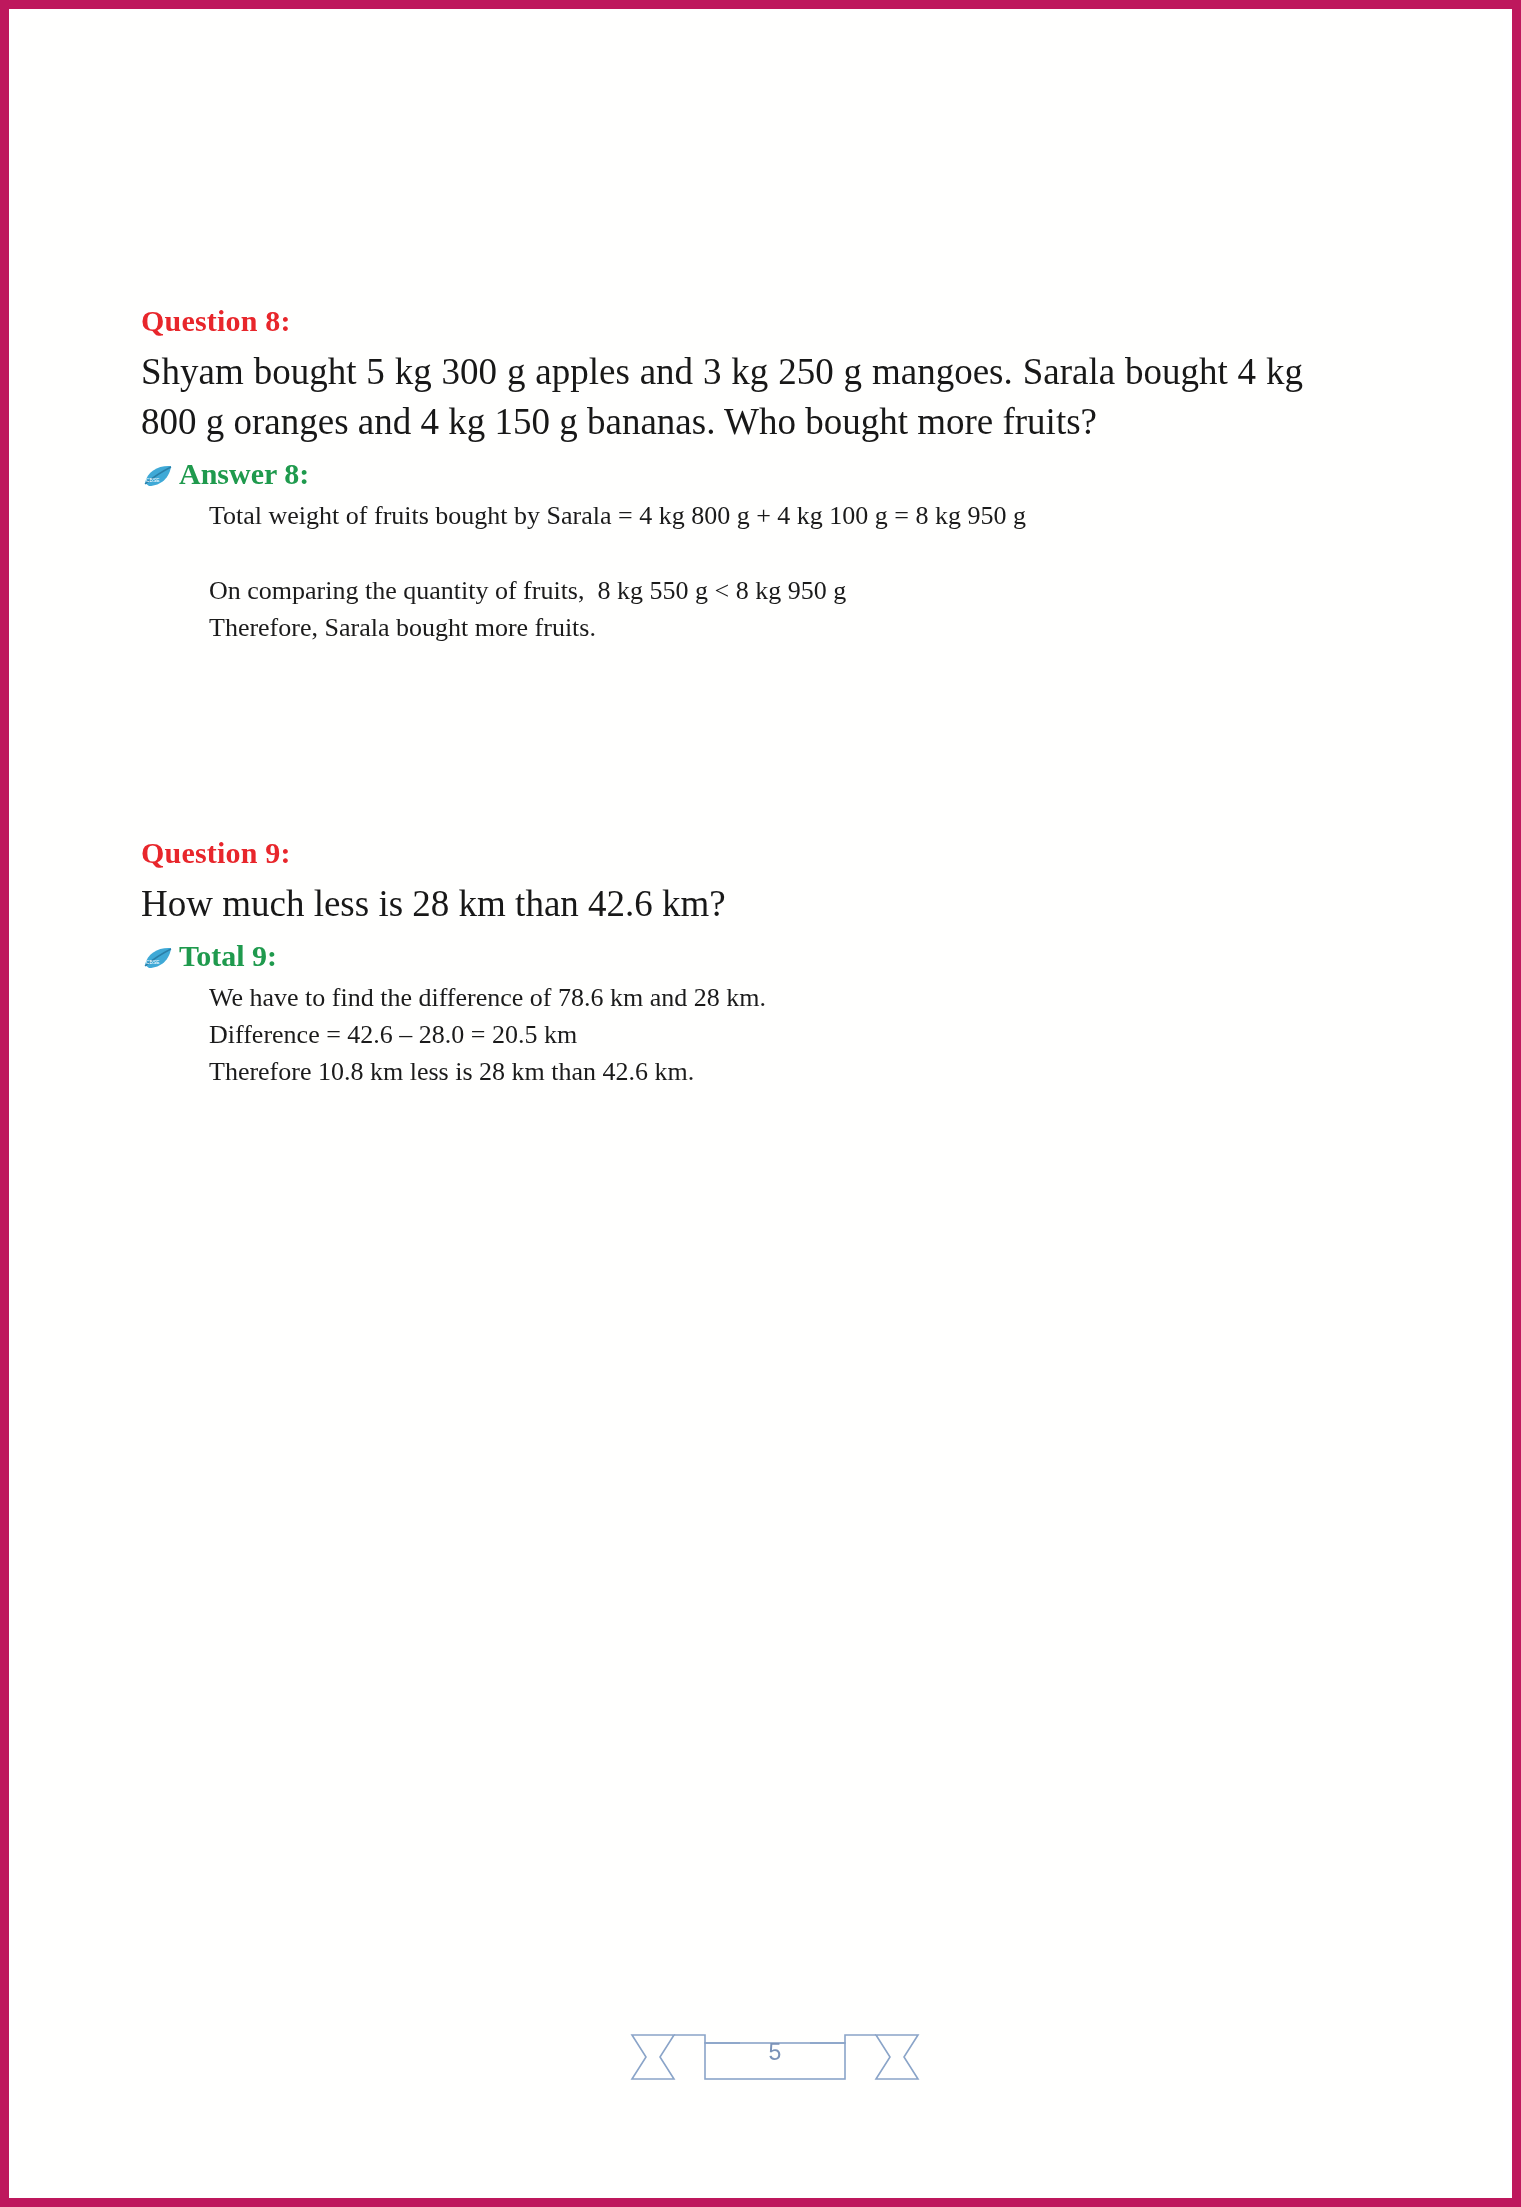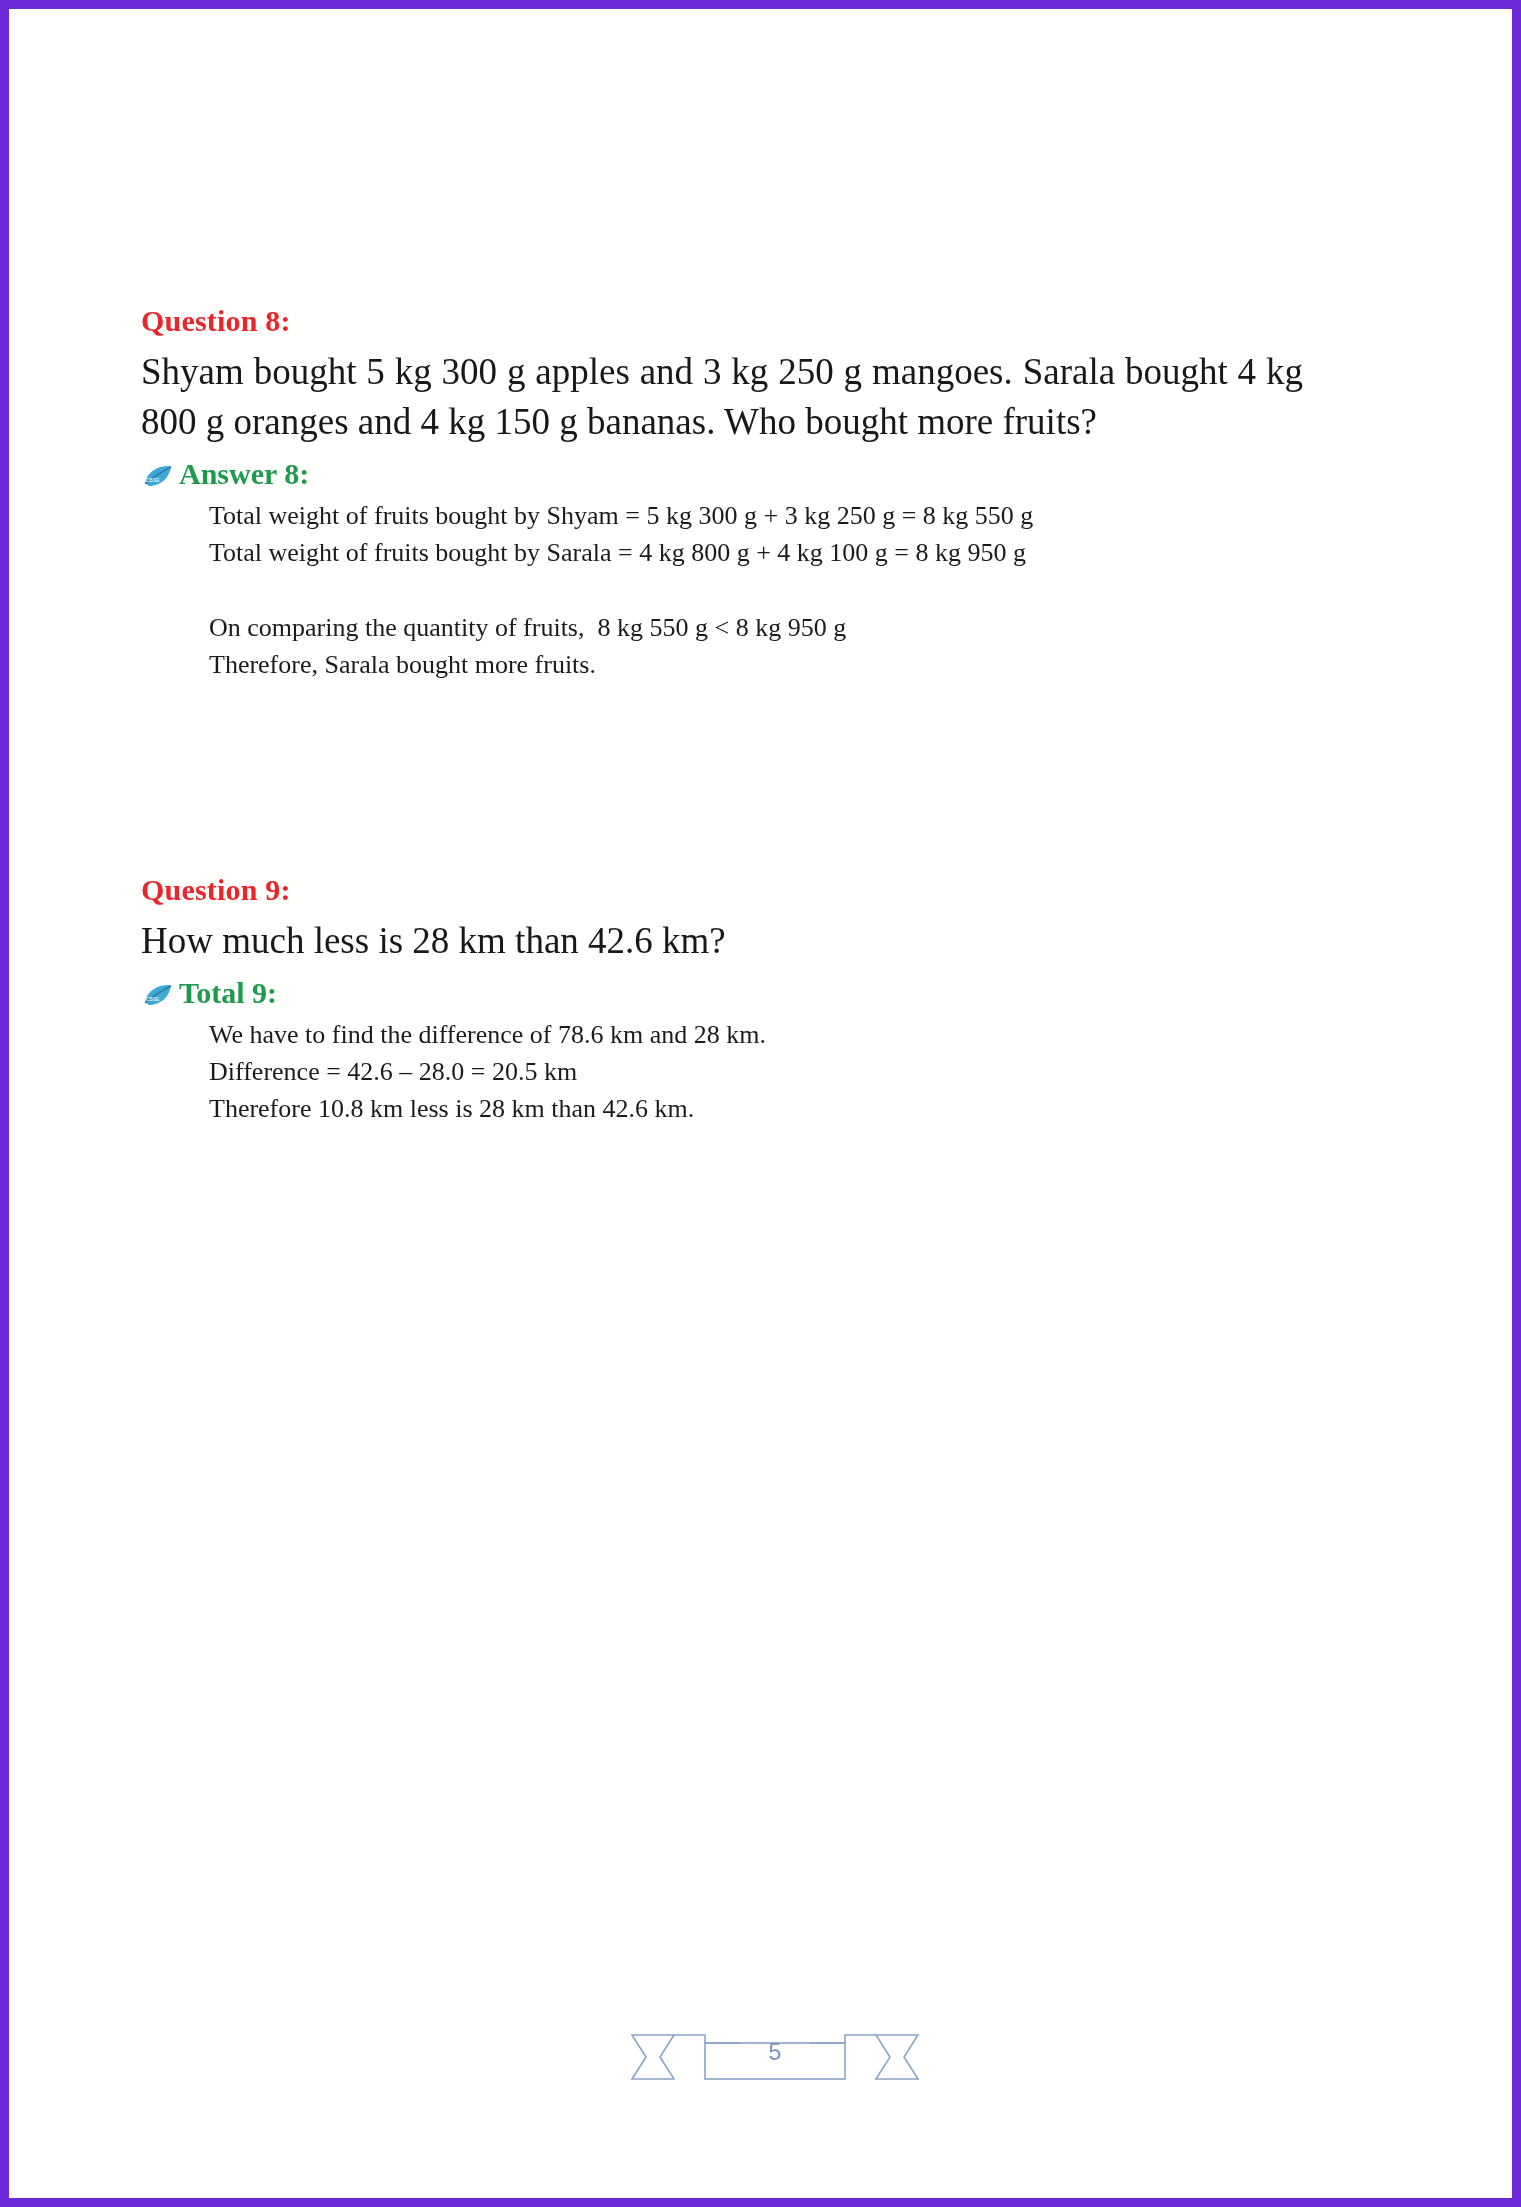--- a/index.html
+++ b/index.html
@@ -16,21 +16,21 @@
   }
 
   
   .page-frame {
     position: absolute;
     top: 0;
     left: 0;
     width: 1521px;
     height: 2207px;
     box-sizing: border-box;
-    border: 9px solid #6d28d9;
+    border: 9px solid #be185d;
     background: #ffffff;
   }
 
   .page-inner {
     position: absolute;
     top: 9px;
     left: 9px;
     right: 9px;
     bottom: 9px;
     background: #fffffe;
@@ -139,21 +139,20 @@
           <span class="leaf-icon">
             <svg width="34" height="28" viewBox="0 0 34 28">
               <path d="M4 20 C6 8, 18 2, 30 3 C29 14, 20 23, 8 23 Z" fill="#3fa9d6"></path>
               <path d="M4 21 C10 16, 20 9, 30 4" stroke="#2a7fa8" stroke-width="1.4" fill="none"></path>
               <text x="5" y="19" font-size="5" fill="#ffffff" font-family="Liberation Sans, sans-serif">CBSE</text>
             </svg>
           </span>
           <span class="answer-heading">Answer 8:</span>
         </div>
         <div class="answer-body">
-          <span class="ln">Total weight of fruits bought by Shyam = 5 kg 300 g + 3 kg 250 g = 8 kg 550 g</span>
           <span class="ln">Total weight of fruits bought by Sarala = 4 kg 800 g + 4 kg 100 g = 8 kg 950 g</span>
           <span class="ln blank"></span>
           <span class="ln">On comparing the quantity of fruits,  8 kg 550 g &lt; 8 kg 950 g</span>
           <span class="ln">Therefore, Sarala bought more fruits.</span>
         </div>
       </div>
 
       <div class="gap-between"></div>
 
       <div class="qblock">

